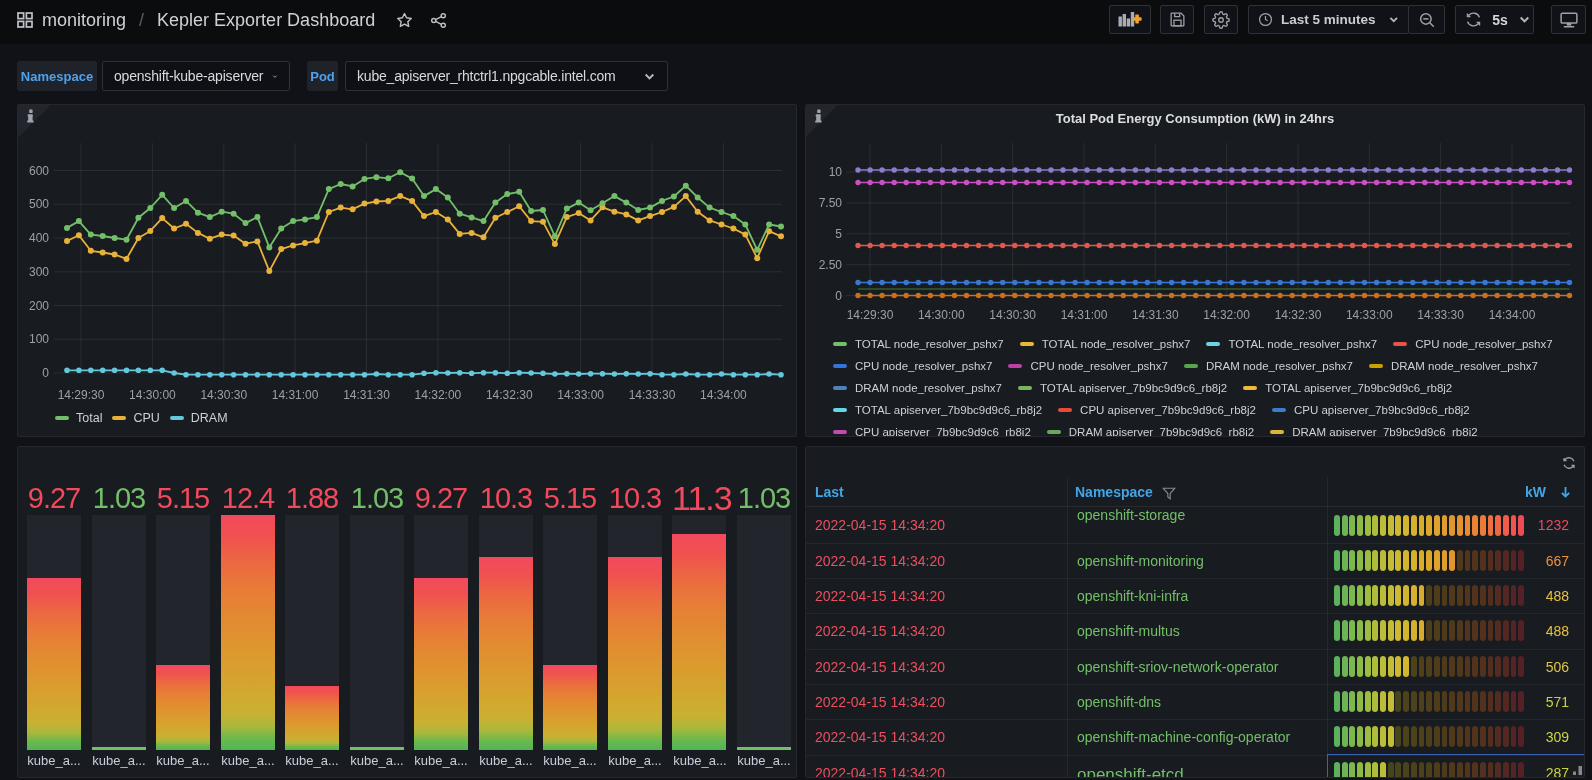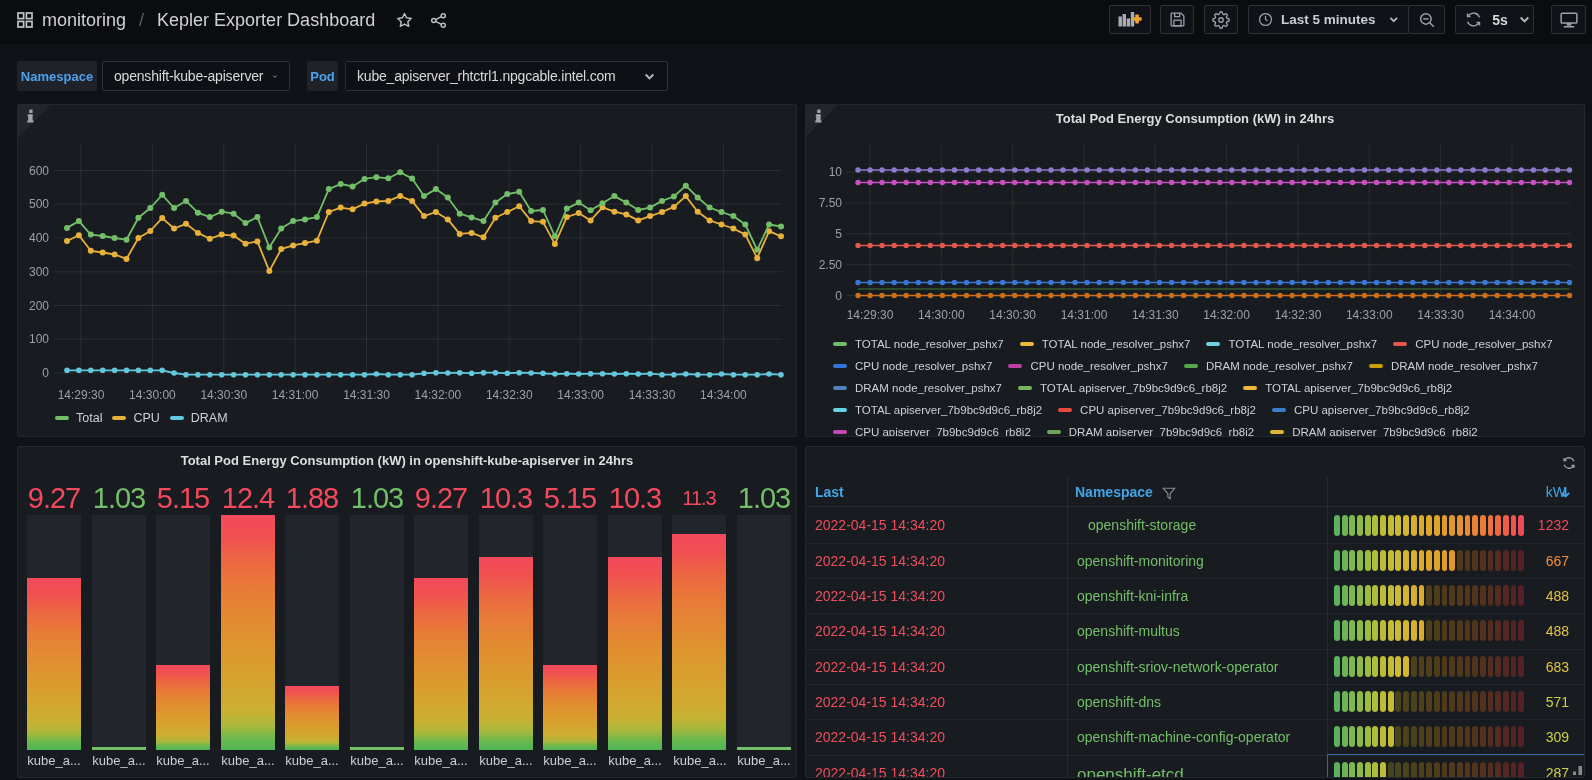--- a/index.html
+++ b/index.html
@@ -752,21 +752,20 @@
     <div class="lgd" style="position:absolute;left:27px;top:316px;height:22px;">
       <span class="dash" style="background:#c14cb0"></span>
       <span style="margin-right:16px">CPU apiserver_7b9bc9d9c6_rb8j2</span>
       <span class="dash" style="background:#68a95d"></span>
       <span style="margin-right:16px">DRAM apiserver_7b9bc9d9c6_rb8j2</span>
       <span class="dash" style="background:#d9b53a"></span>
       <span style="margin-right:16px">DRAM apiserver_7b9bc9d9c6_rb8j2</span>
     </div>
   </div>
 <div class="panel" style="left:17px;top:446px;width:780px;height:332px;">
-    <div class="ptitle">Total Pod Energy Consumption (kW) in openshift-kube-apiserver in 24hrs</div>
     <div class="abs" style="left:9px;top:40px;width:54px;height:22px;font-size:29px;color:#f2495c;text-align:center;line-height:22px;letter-spacing:-1px;">9.27</div>
     <div class="abs" style="left:9px;top:68px;width:54px;height:235px;background:#22252b;">
       <div style="position:absolute;bottom:0;left:0;width:54px;height:172px;background:linear-gradient(to top, #50b558 0%, #6cb94c 5%, #a9b83c 10%, #c9b132 16%, #d2a82e 25%, #dc9a2e 40%, #e28b31 55%, #e87c37 68%, #ec6841 80%, #f0524f 90%, #f2495c 100%);"></div>
     </div>
     <div class="abs" style="left:4px;top:306px;width:64px;text-align:center;font-size:13px;color:#ccccdc;">kube_a...</div>
     <div class="abs" style="left:74px;top:40px;width:54px;height:22px;font-size:29px;color:#73bf69;text-align:center;line-height:22px;letter-spacing:-1px;">1.03</div>
     <div class="abs" style="left:74px;top:68px;width:54px;height:235px;background:#22252b;">
       <div style="position:absolute;bottom:0;left:0;width:54px;height:3px;background:#73bf69;"></div>
     </div>
     <div class="abs" style="left:69px;top:306px;width:64px;text-align:center;font-size:13px;color:#ccccdc;">kube_a...</div>
@@ -803,21 +802,21 @@
     <div class="abs" style="left:525px;top:40px;width:54px;height:22px;font-size:29px;color:#f2495c;text-align:center;line-height:22px;letter-spacing:-1px;">5.15</div>
     <div class="abs" style="left:525px;top:68px;width:54px;height:235px;background:#22252b;">
       <div style="position:absolute;bottom:0;left:0;width:54px;height:85px;background:linear-gradient(to top, #50b558 0%, #6cb94c 5%, #a9b83c 10%, #c9b132 16%, #d2a82e 25%, #dc9a2e 40%, #e28b31 55%, #e87c37 68%, #ec6841 80%, #f0524f 90%, #f2495c 100%);"></div>
     </div>
     <div class="abs" style="left:520px;top:306px;width:64px;text-align:center;font-size:13px;color:#ccccdc;">kube_a...</div>
     <div class="abs" style="left:590px;top:40px;width:54px;height:22px;font-size:29px;color:#f2495c;text-align:center;line-height:22px;letter-spacing:-1px;">10.3</div>
     <div class="abs" style="left:590px;top:68px;width:54px;height:235px;background:#22252b;">
       <div style="position:absolute;bottom:0;left:0;width:54px;height:193px;background:linear-gradient(to top, #50b558 0%, #6cb94c 5%, #a9b83c 10%, #c9b132 16%, #d2a82e 25%, #dc9a2e 40%, #e28b31 55%, #e87c37 68%, #ec6841 80%, #f0524f 90%, #f2495c 100%);"></div>
     </div>
     <div class="abs" style="left:585px;top:306px;width:64px;text-align:center;font-size:13px;color:#ccccdc;">kube_a...</div>
-    <div class="abs" style="left:654px;top:40px;width:54px;height:22px;font-size:20px;color:#f2495c;text-align:center;line-height:22px;letter-spacing:-1px;">11.3</div>
+    <div class="abs" style="left:654px;top:40px;width:54px;height:22px;font-size:34px;color:#f2495c;text-align:center;line-height:22px;letter-spacing:-1px;">11.3</div>
     <div class="abs" style="left:654px;top:68px;width:54px;height:235px;background:#22252b;">
       <div style="position:absolute;bottom:0;left:0;width:54px;height:216px;background:linear-gradient(to top, #50b558 0%, #6cb94c 5%, #a9b83c 10%, #c9b132 16%, #d2a82e 25%, #dc9a2e 40%, #e28b31 55%, #e87c37 68%, #ec6841 80%, #f0524f 90%, #f2495c 100%);"></div>
     </div>
     <div class="abs" style="left:650px;top:306px;width:64px;text-align:center;font-size:13px;color:#ccccdc;">kube_a...</div>
     <div class="abs" style="left:719px;top:40px;width:54px;height:22px;font-size:29px;color:#73bf69;text-align:center;line-height:22px;letter-spacing:-1px;">1.03</div>
     <div class="abs" style="left:719px;top:68px;width:54px;height:235px;background:#22252b;">
       <div style="position:absolute;bottom:0;left:0;width:54px;height:3px;background:#73bf69;"></div>
     </div>
     <div class="abs" style="left:714px;top:306px;width:64px;text-align:center;font-size:13px;color:#ccccdc;">kube_a...</div>
   </div>
@@ -827,32 +826,32 @@
       <path d="M3.5 3.5v4.2h4.2"></path>
 <path d="M3.6 15a9 9 0 0 0 14.8 3.4l2.1-2"></path>
       <path d="M20.5 20.5v-4.2h-4.2"></path>
     </svg>
     <div class="abs" style="left:0;top:30px;width:778px;height:30px;border-bottom:1px solid rgba(255,255,255,0.07);"></div>
     <div class="abs" style="left:9px;top:37px;font-size:14px;font-weight:bold;color:#41a5e8;">Last</div>
     <div class="abs" style="left:269px;top:37px;font-size:14px;font-weight:bold;color:#41a5e8;">Namespace</div>
     <svg class="abs" style="left:356px;top:40px" width="14" height="13" viewBox="0 0 24 22" fill="none" stroke="#84888e" stroke-width="2">
 <path d="M2 2h20l-8 9v9l-4-3v-6z"></path>
     </svg>
-    <div class="abs" style="right:18px;top:37px;font-size:14px;font-weight:normal;color:#41a5e8;">kW</div>
+    <div class="abs" style="right:38px;top:37px;font-size:14px;font-weight:bold;color:#41a5e8;">kW</div>
     <svg class="abs" style="right:13px;top:39px" width="11" height="12" viewBox="0 0 11 12">
 <g stroke="#41a5e8" stroke-width="1.8" fill="none">
         <line x1="5.5" y1="1" x2="5.5" y2="10"></line>
 <path d="M1.8 6.8 L5.5 10.5 L9.2 6.8"></path>
       </g>
     </svg>
     <div class="abs" style="left:261px;top:30px;width:1px;height:301px;background:rgba(255,255,255,0.06);"></div>
     <div class="abs" style="left:521px;top:30px;width:1px;height:301px;background:rgba(255,255,255,0.06);"></div>
     <div class="abs" style="left:0;top:96px;width:778px;height:1px;background:rgba(255,255,255,0.05);"></div>
     <div class="abs" style="left:9px;top:70px;font-size:14px;color:#ee4f5e;">2022-04-15 14:34:20</div>
-    <div class="abs" style="left:271px;top:70px;font-size:14px;color:#73bf69;margin-left:11px;">openshift-storage</div>
+    <div class="abs" style="left:271px;top:60px;font-size:14px;color:#73bf69;">openshift-storage</div>
     <div class="abs" style="left:528px;top:68px;width:192px;height:21px;">
       <div style="position:absolute;left:0.0px;top:0;width:5.9px;height:21px;border-radius:3px;background:rgb(92,178,92);"></div>
       <div style="position:absolute;left:7.7px;top:0;width:5.9px;height:21px;border-radius:3px;background:rgb(108,181,84);"></div>
       <div style="position:absolute;left:15.4px;top:0;width:5.9px;height:21px;border-radius:3px;background:rgb(124,185,77);"></div>
       <div style="position:absolute;left:23.0px;top:0;width:5.9px;height:21px;border-radius:3px;background:rgb(140,187,71);"></div>
       <div style="position:absolute;left:30.7px;top:0;width:5.9px;height:21px;border-radius:3px;background:rgb(158,188,66);"></div>
       <div style="position:absolute;left:38.4px;top:0;width:5.9px;height:21px;border-radius:3px;background:rgb(175,189,61);"></div>
       <div style="position:absolute;left:46.1px;top:0;width:5.9px;height:21px;border-radius:3px;background:rgb(187,188,57);"></div>
       <div style="position:absolute;left:53.8px;top:0;width:5.9px;height:21px;border-radius:3px;background:rgb(197,187,53);"></div>
       <div style="position:absolute;left:61.4px;top:0;width:5.9px;height:21px;border-radius:3px;background:rgb(206,186,49);"></div>
@@ -990,21 +989,21 @@
       <div style="position:absolute;left:122.9px;top:0;width:5.9px;height:21px;border-radius:3px;background:rgb(81,56,26);"></div>
       <div style="position:absolute;left:130.6px;top:0;width:5.9px;height:21px;border-radius:3px;background:rgb(82,53,27);"></div>
       <div style="position:absolute;left:138.2px;top:0;width:5.9px;height:21px;border-radius:3px;background:rgb(82,51,28);"></div>
       <div style="position:absolute;left:145.9px;top:0;width:5.9px;height:21px;border-radius:3px;background:rgb(83,49,28);"></div>
       <div style="position:absolute;left:153.6px;top:0;width:5.9px;height:21px;border-radius:3px;background:rgb(83,46,30);"></div>
       <div style="position:absolute;left:161.3px;top:0;width:5.9px;height:21px;border-radius:3px;background:rgb(84,43,32);"></div>
       <div style="position:absolute;left:169.0px;top:0;width:5.9px;height:21px;border-radius:3px;background:rgb(84,40,34);"></div>
       <div style="position:absolute;left:176.6px;top:0;width:5.9px;height:21px;border-radius:3px;background:rgb(84,37,36);"></div>
       <div style="position:absolute;left:184.3px;top:0;width:5.9px;height:21px;border-radius:3px;background:rgb(84,34,38);"></div>
     </div>
-    <div class="abs" style="left:640px;top:212px;width:123px;text-align:right;font-size:14px;color:#e3c53f;">683</div>
+    <div class="abs" style="left:640px;top:212px;width:123px;text-align:right;font-size:14px;color:#e3c53f;">506</div>
     <div class="abs" style="left:0;top:272px;width:778px;height:1px;background:rgba(255,255,255,0.05);"></div>
     <div class="abs" style="left:9px;top:247px;font-size:14px;color:#ee4f5e;">2022-04-15 14:34:20</div>
     <div class="abs" style="left:271px;top:247px;font-size:14px;color:#73bf69;">openshift-dns</div>
     <div class="abs" style="left:528px;top:244px;width:192px;height:21px;">
       <div style="position:absolute;left:0.0px;top:0;width:5.9px;height:21px;border-radius:3px;background:rgb(92,178,92);"></div>
       <div style="position:absolute;left:7.7px;top:0;width:5.9px;height:21px;border-radius:3px;background:rgb(108,181,84);"></div>
       <div style="position:absolute;left:15.4px;top:0;width:5.9px;height:21px;border-radius:3px;background:rgb(124,185,77);"></div>
       <div style="position:absolute;left:23.0px;top:0;width:5.9px;height:21px;border-radius:3px;background:rgb(140,187,71);"></div>
       <div style="position:absolute;left:30.7px;top:0;width:5.9px;height:21px;border-radius:3px;background:rgb(158,188,66);"></div>
       <div style="position:absolute;left:38.4px;top:0;width:5.9px;height:21px;border-radius:3px;background:rgb(175,189,61);"></div>

